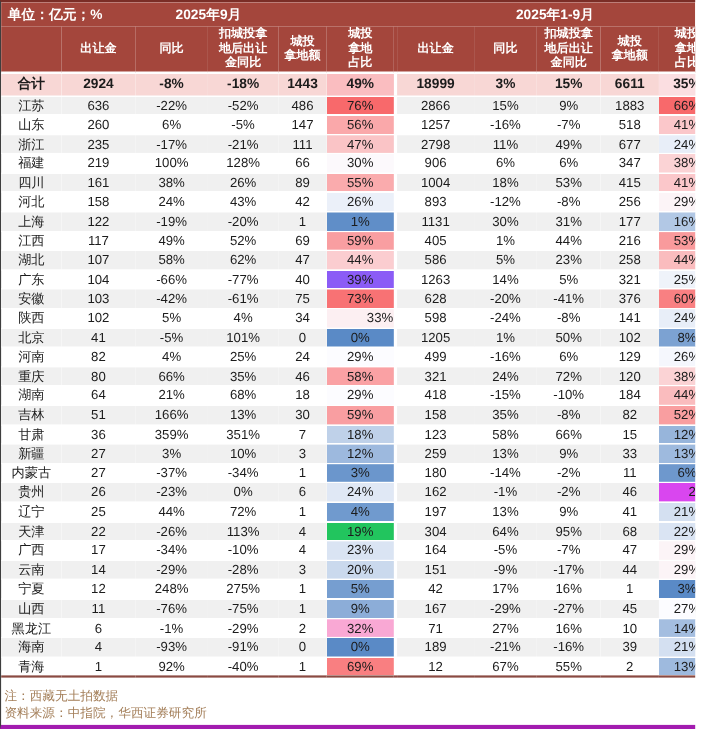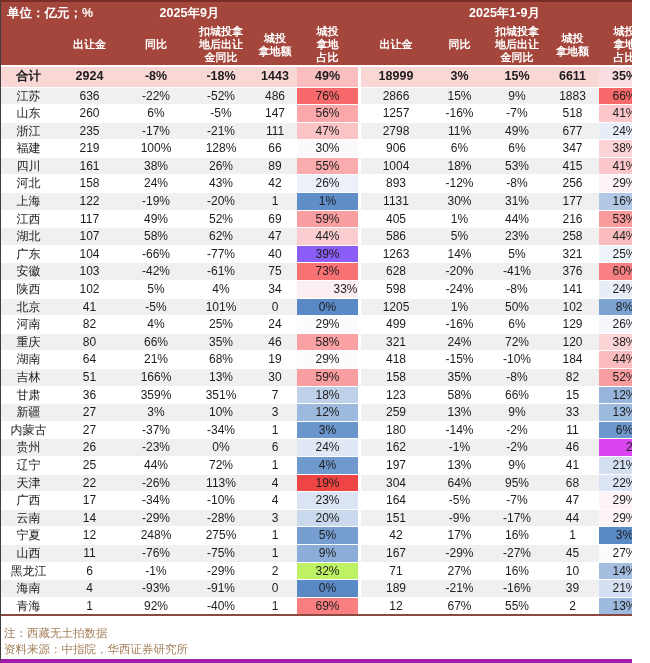--- a/index.html
+++ b/index.html
@@ -300,21 +300,21 @@
           <td>24%</td>
           <td>72%</td>
           <td>120</td>
           <td style="background: rgb(251, 211, 213);">38%</td>
         </tr>
         <tr>
           <td>湖南</td>
           <td>64</td>
           <td>21%</td>
           <td>68%</td>
-          <td>19</td>
+          <td>18</td>
           <td style="background: rgb(252, 252, 255);">29%</td>
           <td class="divcell"></td>
           <td>418</td>
           <td>-15%</td>
           <td>-10%</td>
           <td>184</td>
           <td style="background: rgb(250, 188, 190);">44%</td>
         </tr>
         <tr>
           <td>吉林</td>
@@ -399,21 +399,21 @@
           <td>9%</td>
           <td>41</td>
           <td style="background: rgb(212, 224, 241);">21%</td>
         </tr>
         <tr>
           <td>天津</td>
           <td>22</td>
           <td>-26%</td>
           <td>113%</td>
           <td>4</td>
-          <td style="background: #ef4444;">19%</td>
+          <td style="background: #22c55e;">19%</td>
           <td class="divcell"></td>
           <td>304</td>
           <td>64%</td>
           <td>95%</td>
           <td>68</td>
           <td style="background: rgb(218, 228, 243);">22%</td>
         </tr>
         <tr>
           <td>广西</td>
           <td>17</td>
@@ -469,21 +469,21 @@
           <td>-27%</td>
           <td>45</td>
           <td style="background: rgb(252, 252, 255);">27%</td>
         </tr>
         <tr>
           <td>黑龙江</td>
           <td>6</td>
           <td>-1%</td>
           <td>-29%</td>
           <td>2</td>
-          <td style="background: #bef264;">32%</td>
+          <td style="background: #f9a8d4;">32%</td>
           <td class="divcell"></td>
           <td>71</td>
           <td>27%</td>
           <td>16%</td>
           <td>10</td>
           <td style="background: rgb(164, 190, 224);">14%</td>
         </tr>
         <tr>
           <td>海南</td>
           <td>4</td>

